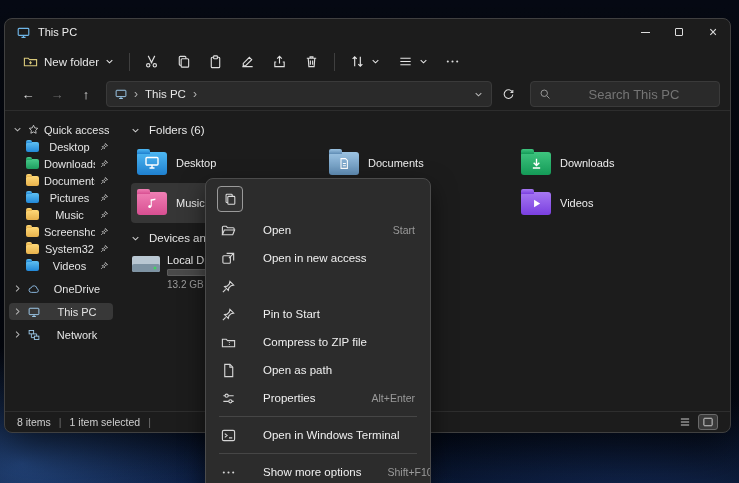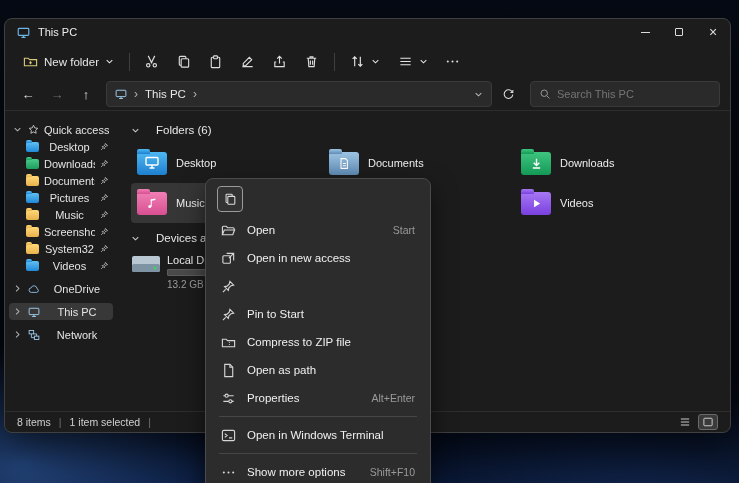--- a/index.html
+++ b/index.html
@@ -43,39 +43,39 @@
 
   
   .addrbar { height: 33px; display: flex; align-items: center; padding: 0 10px; gap: 3px; border-bottom: 1px solid #2d2d2d; flex: 0 0 auto; }
   .nav-btn { width: 26px; height: 26px; display: flex; align-items: center; justify-content: center; font-size: 13px; color: #e0e0e0; border-radius: 4px; }
   .nav-btn.disabled { color: #6a6a6a; }
   .breadcrumb { flex: 1; height: 26px; background: #2a2a2a; border: 1px solid #3a3a3a; border-radius: 4px; display: flex; align-items: center; padding: 0 8px; gap: 7px; font-size: 11.5px; color: #e6e6e6; margin-left: 4px; }
   .crumb-chev { color: #b0b0b0; font-size: 12px; }
   .bc-spacer { flex: 1; }
   .refresh-btn { width: 26px; height: 26px; display: flex; align-items: center; justify-content: center; color: #dcdcdc; }
   .searchbox { width: 190px; height: 26px; background: #2a2a2a; border: 1px solid #3a3a3a; border-radius: 4px; display: flex; align-items: center; gap: 6px; padding: 0 8px; margin-left: 6px; }
-  .search-input { background: transparent; border: none; outline: none; color: #9a9a9a; font-size: 11px; width: 100%; font-family: inherit; }
+  .search-input { background: transparent; border: none; outline: none; color: #9a9a9a; font-size: 13px; width: 100%; font-family: inherit; text-align: center; }
 
   
   .wbody { flex: 1; display: flex; min-height: 0; }
   .sidebar { width: 112px; padding: 10px 4px 0 4px; font-size: 11px; overflow: hidden; flex: 0 0 auto; }
   .side-row { display: flex; align-items: center; gap: 5px; height: 17px; padding: 0 4px; border-radius: 4px; color: #e4e4e4; white-space: nowrap; }
   .side-row .chev { width: 10px; flex: 0 0 auto; color: #b5b5b5; display: flex; }
   .side-row.child { padding-left: 17px; }
   .side-row .lbl { flex: 1; overflow: hidden; text-align: center; }
   .side-row.selected { background: #383838; }
   .pin { flex: 0 0 auto; display: flex; }
   .side-gap { height: 6px; }
   .sf { width: 13px; height: 10px; border-radius: 2px; position: relative; background: linear-gradient(#ffd978, #e8b24c); flex: 0 0 auto; }
   .sf::before { content: ""; position: absolute; top: -2px; left: 0; width: 6px; height: 3px; border-radius: 2px 2px 0 0; background: inherit; }
   .sf.blue { background: linear-gradient(#5fc0f2, #2188d8); }
   .sf.green { background: linear-gradient(#49c98a, #1d9e5f); }
 
   .content { flex: 1; padding: 10px 0 0 14px; overflow: hidden; }
-  .sec-header { display: flex; align-items: center; gap: 16px; font-size: 11.5px; color: #e8e8e8; height: 18px; text-align: right; }
+  .sec-header { display: flex; align-items: center; gap: 9px; font-size: 11.5px; color: #e8e8e8; height: 18px; text-align: right; }
   .grid { display: grid; grid-template-columns: repeat(3, 192px); margin-top: 4px; }
   .tile { display: flex; align-items: center; gap: 9px; height: 40px; padding: 0 6px; border-radius: 4px; width: 186px; }
   .tile.selected { background: #363636; }
   .tile .name { font-size: 11px; color: #ededed; white-space: nowrap; }
   .bf { width: 30px; height: 23px; border-radius: 3px; position: relative; display: flex; align-items: center; justify-content: center; flex: 0 0 auto; }
   .bf::before { content: ""; position: absolute; top: -3px; left: 0; width: 13px; height: 5px; border-radius: 2px 2px 0 0; background: inherit; }
   .bf.desktop { background: linear-gradient(#4db7f2, #1f80cf); }
   .bf.documents { background: linear-gradient(#9cc3e2, #5f8cb4); }
   .bf.downloads { background: linear-gradient(#3ec47e, #149a57); }
   .bf.music { background: linear-gradient(#f07fb4, #d84f92); }
@@ -97,21 +97,21 @@
   .vt-btn { width: 20px; height: 16px; display: flex; align-items: center; justify-content: center; color: #cfcfcf; border-radius: 3px; }
   .vt-btn.active { border: 1px solid #6a6a6a; background: #3a3a3a; }
 
   
   .context-menu {
     position: absolute; left: 205px; top: 178px; width: 226px; height: 330px;
     background: #2c2c2c; border: 1px solid #4b4b4b; border-radius: 8px;
     box-shadow: 0 10px 24px rgba(0,0,0,.55); z-index: 40; padding: 5px 5px; overflow: hidden;
   }
   .qa-btn { width: 26px; height: 26px; border: 1px solid #9a9a9a; border-radius: 4px; display: flex; align-items: center; justify-content: center; margin: 2px 0 4px 6px; color: #ddd; background: #333; }
-  .menu-item { display: flex; align-items: center; gap: 10px; height: 28px; padding: 0 10px; border-radius: 4px; font-size: 11.5px; color: #f0f0f0; }
+  .menu-item { display: flex; align-items: center; gap: 26px; height: 28px; padding: 0 10px; border-radius: 4px; font-size: 11.5px; color: #f0f0f0; }
   .mi-icon { width: 16px; display: flex; color: #d6d6d6; flex: 0 0 auto; }
   .mi-label { flex: 1; white-space: nowrap; }
   .mi-short { font-size: 10.5px; color: #9a9a9a; }
   .menu-sep { height: 1px; background: #464646; margin: 4px 8px; }
 </style>
 </head>
 <body>
 
 <div class="wallpaper"></div>
 

